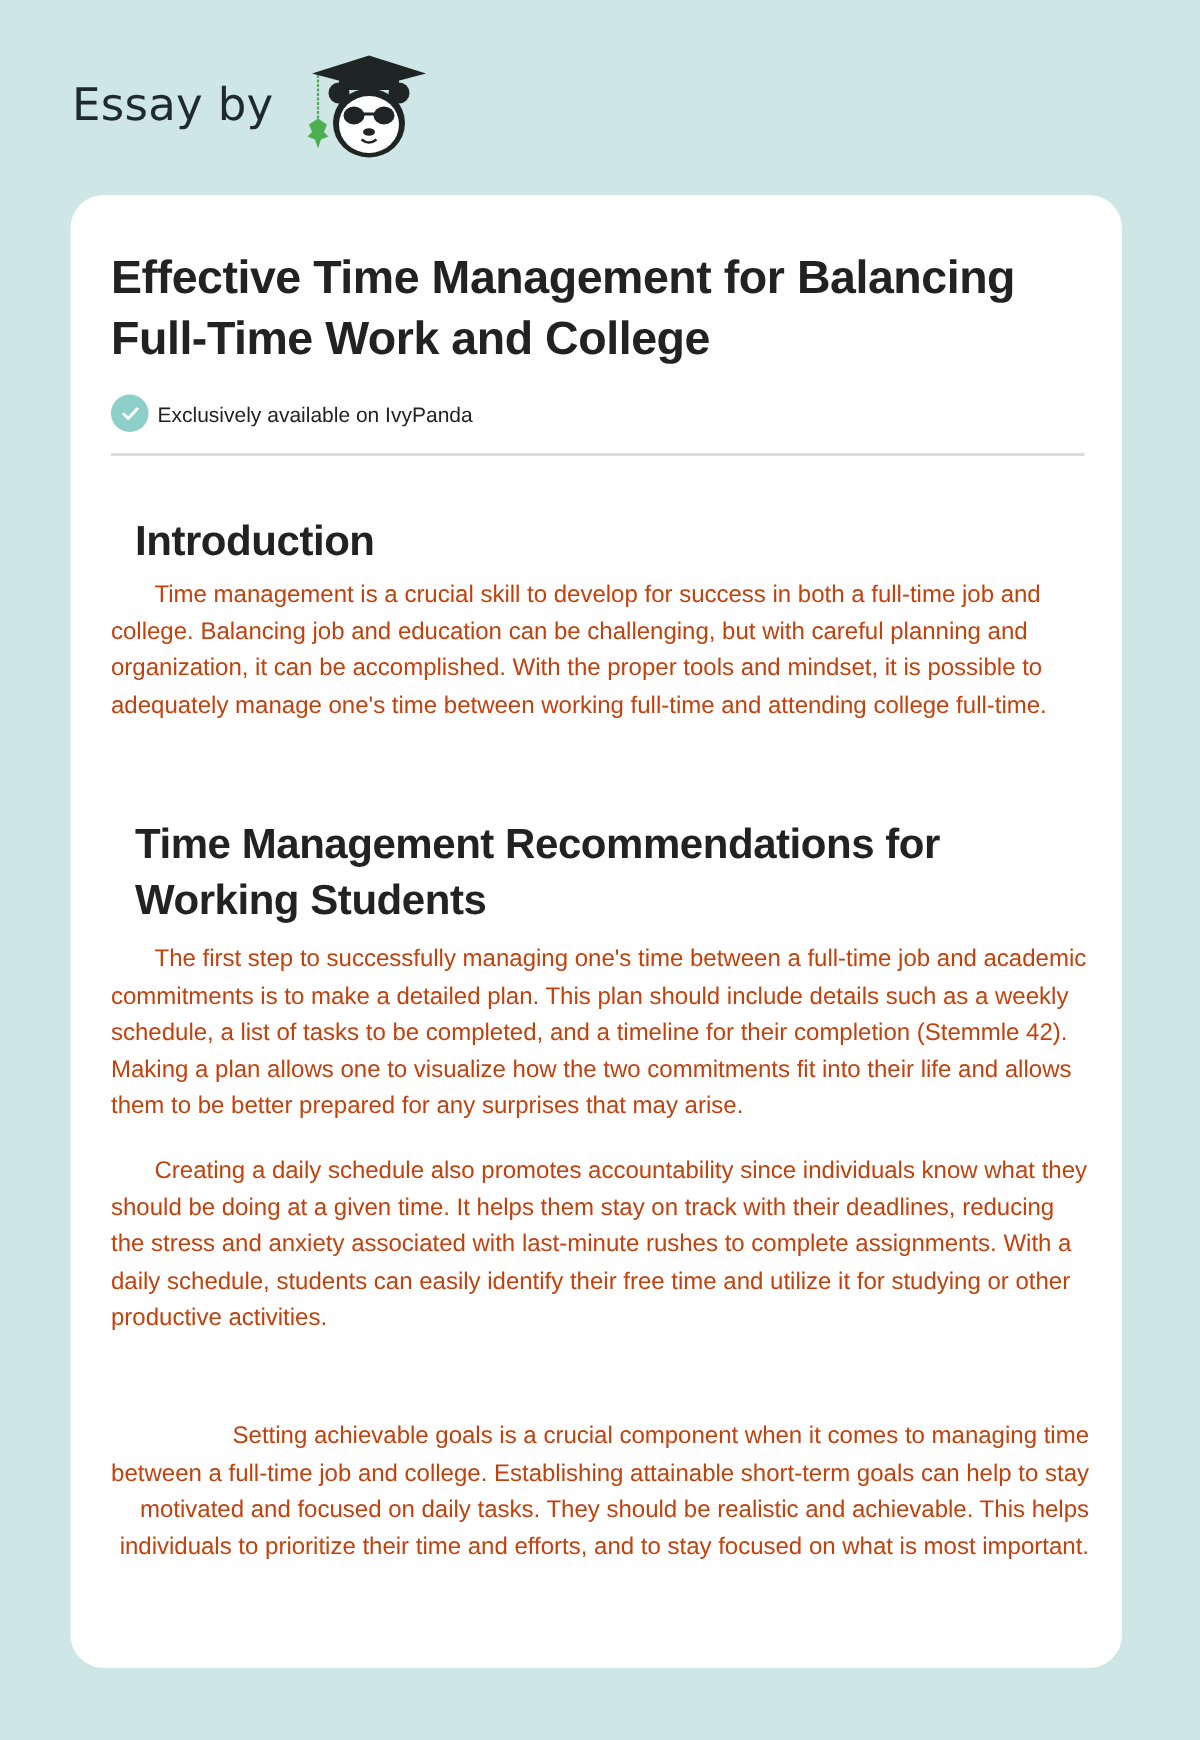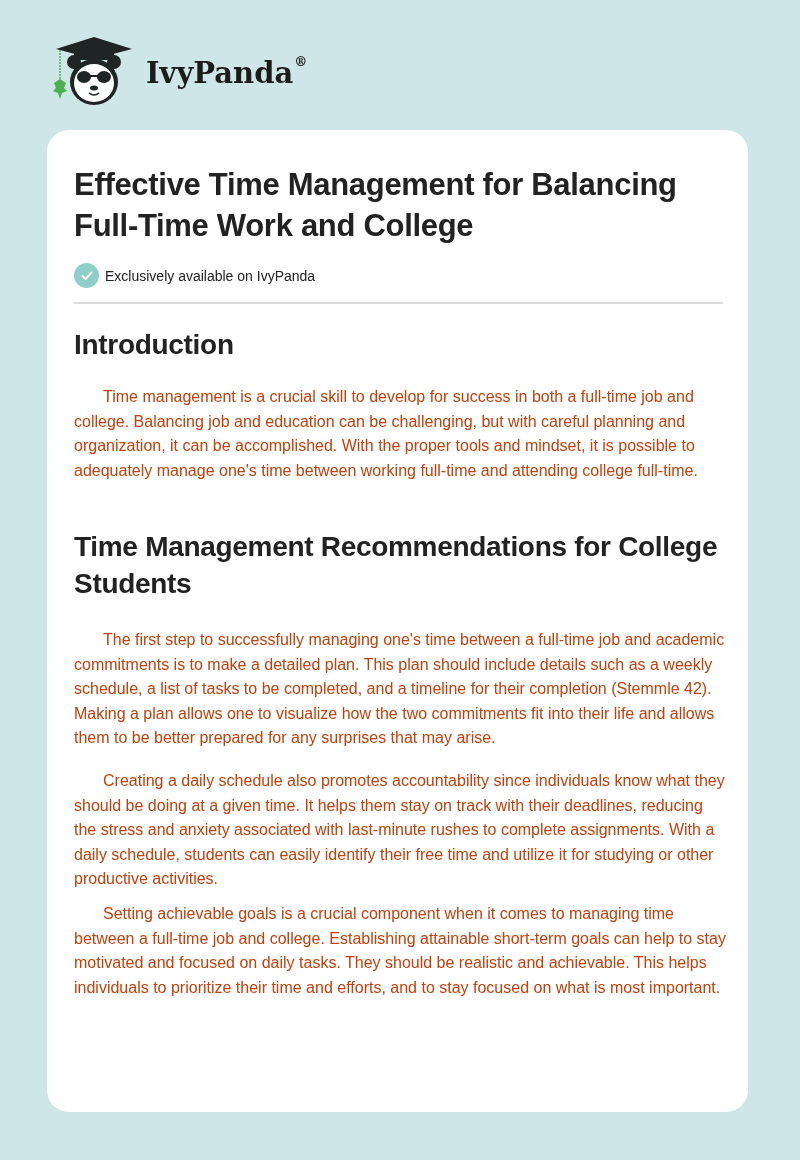--- a/index.html
+++ b/index.html
@@ -44,34 +44,35 @@
   .check {
     width: 25px; height: 25px; border-radius: 50%;
     background: #8fcfc9; display: flex; align-items: center; justify-content: center;
     margin-right: 6px;
   }
   .exclusive span.label { font-size: 14px; font-weight: normal; color: #222; }
   .divider {
     position: absolute; top: 172px; left: 0; width: 649px; height: 2px; background: #dcdcdc;
   }
   h2 {
-    margin: 0; position: absolute; left: 0; width: 650px;
+    margin: 16px; position: absolute; left: 0; width: 650px;
     font-size: 28px; line-height: 37px; font-weight: bold; color: #222;
     letter-spacing: -0.3px;
   }
   p {
     margin: 0; position: absolute; left: 0; width: 652px;
     font-size: 16px; line-height: 24.5px; color: #c2410c;
     text-indent: 29px;
   }
 </style>
 </head>
 <body>
 
 <div class="brand">
+  <span class="essay-by">Essay by</span>
   <svg class="logo" viewBox="0 0 92 74">
 
     <polygon points="8,14 46,2 84,14 46,24" fill="#1f2424"></polygon>
     <rect x="26" y="16" width="40" height="9" fill="#1f2424"></rect>
 
     <line x1="12" y1="15" x2="12" y2="46" stroke="#4caf50" stroke-width="1.5" stroke-dasharray="2,1"></line>
 
     <path d="M12,44 l-6,4 l2,5 l-3,3 l5,2 l2,6 l2,-6 l5,-2 l-3,-3 l2,-5 z" fill="#4caf50"></path>
 
     <circle cx="26" cy="27" r="7" fill="#1f2424"></circle>
@@ -80,41 +81,38 @@
     <ellipse cx="46" cy="47" rx="24" ry="23" fill="#1f2424"></ellipse>
     <ellipse cx="46" cy="48" rx="20" ry="19" fill="#ffffff"></ellipse>
 
     <ellipse cx="36" cy="42" rx="7" ry="6" fill="#1f2424"></ellipse>
     <ellipse cx="56" cy="42" rx="7" ry="6" fill="#1f2424"></ellipse>
     <rect x="42" y="40" width="8" height="2" fill="#1f2424"></rect>
 
     <ellipse cx="46" cy="53" rx="4" ry="2.5" fill="#1f2424"></ellipse>
     <path d="M41,58 q5,4 10,0" stroke="#1f2424" stroke-width="1.6" fill="none"></path>
   </svg>
-  <span class="name">
-    <span>IvyPanda</span><span class="reg">®</span>
-  </span>
 </div>
 
 <div class="card">
   <div class="content">
     <h1>Effective Time Management for Balancing Full-Time Work and College</h1>
 
     <div class="exclusive">
       <span class="check">
         <svg width="12" height="10" viewBox="0 0 12 10">
             <path d="M1.5,5 L4.5,8 L10.5,1.5" stroke="#fff" stroke-width="2" fill="none" stroke-linecap="round" stroke-linejoin="round"></path>
           </svg>
       </span>
       <span class="label">Exclusively available on IvyPanda</span>
     </div>
 
     <div class="divider"></div>
 
     <h2 style="top:196px;">Introduction</h2>
     <p style="top:255px;">Time management is a crucial skill to develop for success in both a full-time job and college. Balancing job and education can be challenging, but with careful planning and organization, it can be accomplished. With the proper tools and mindset, it is possible to adequately manage one's time between working full-time and attending college full-time.</p>
 
-    <h2 style="top:398px;">Time Management Recommendations for College Students</h2>
+    <h2 style="top:398px;">Time Management Recommendations for Working Students</h2>
     <p style="top:498px;">The first step to successfully managing one's time between a full-time job and academic commitments is to make a detailed plan. This plan should include details such as a weekly schedule, a list of tasks to be completed, and a timeline for their completion (Stemmle 42). Making a plan allows one to visualize how the two commitments fit into their life and allows them to be better prepared for any surprises that may arise.</p>
     <p style="top:639px;">Creating a daily schedule also promotes accountability since individuals know what they should be doing at a given time. It helps them stay on track with their deadlines, reducing the stress and anxiety associated with last-minute rushes to complete assignments. With a daily schedule, students can easily identify their free time and utilize it for studying or other productive activities.</p>
-    <p style="top:772px;">Setting achievable goals is a crucial component when it comes to managing time between a full-time job and college. Establishing attainable short-term goals can help to stay motivated and focused on daily tasks. They should be realistic and achievable. This helps individuals to prioritize their time and efforts, and to stay focused on what is most important.</p>
+    <p style="top:816px;text-align:right;">Setting achievable goals is a crucial component when it comes to managing time between a full-time job and college. Establishing attainable short-term goals can help to stay motivated and focused on daily tasks. They should be realistic and achievable. This helps individuals to prioritize their time and efforts, and to stay focused on what is most important.</p>
   </div>
 </div>
 
 </body></html>

